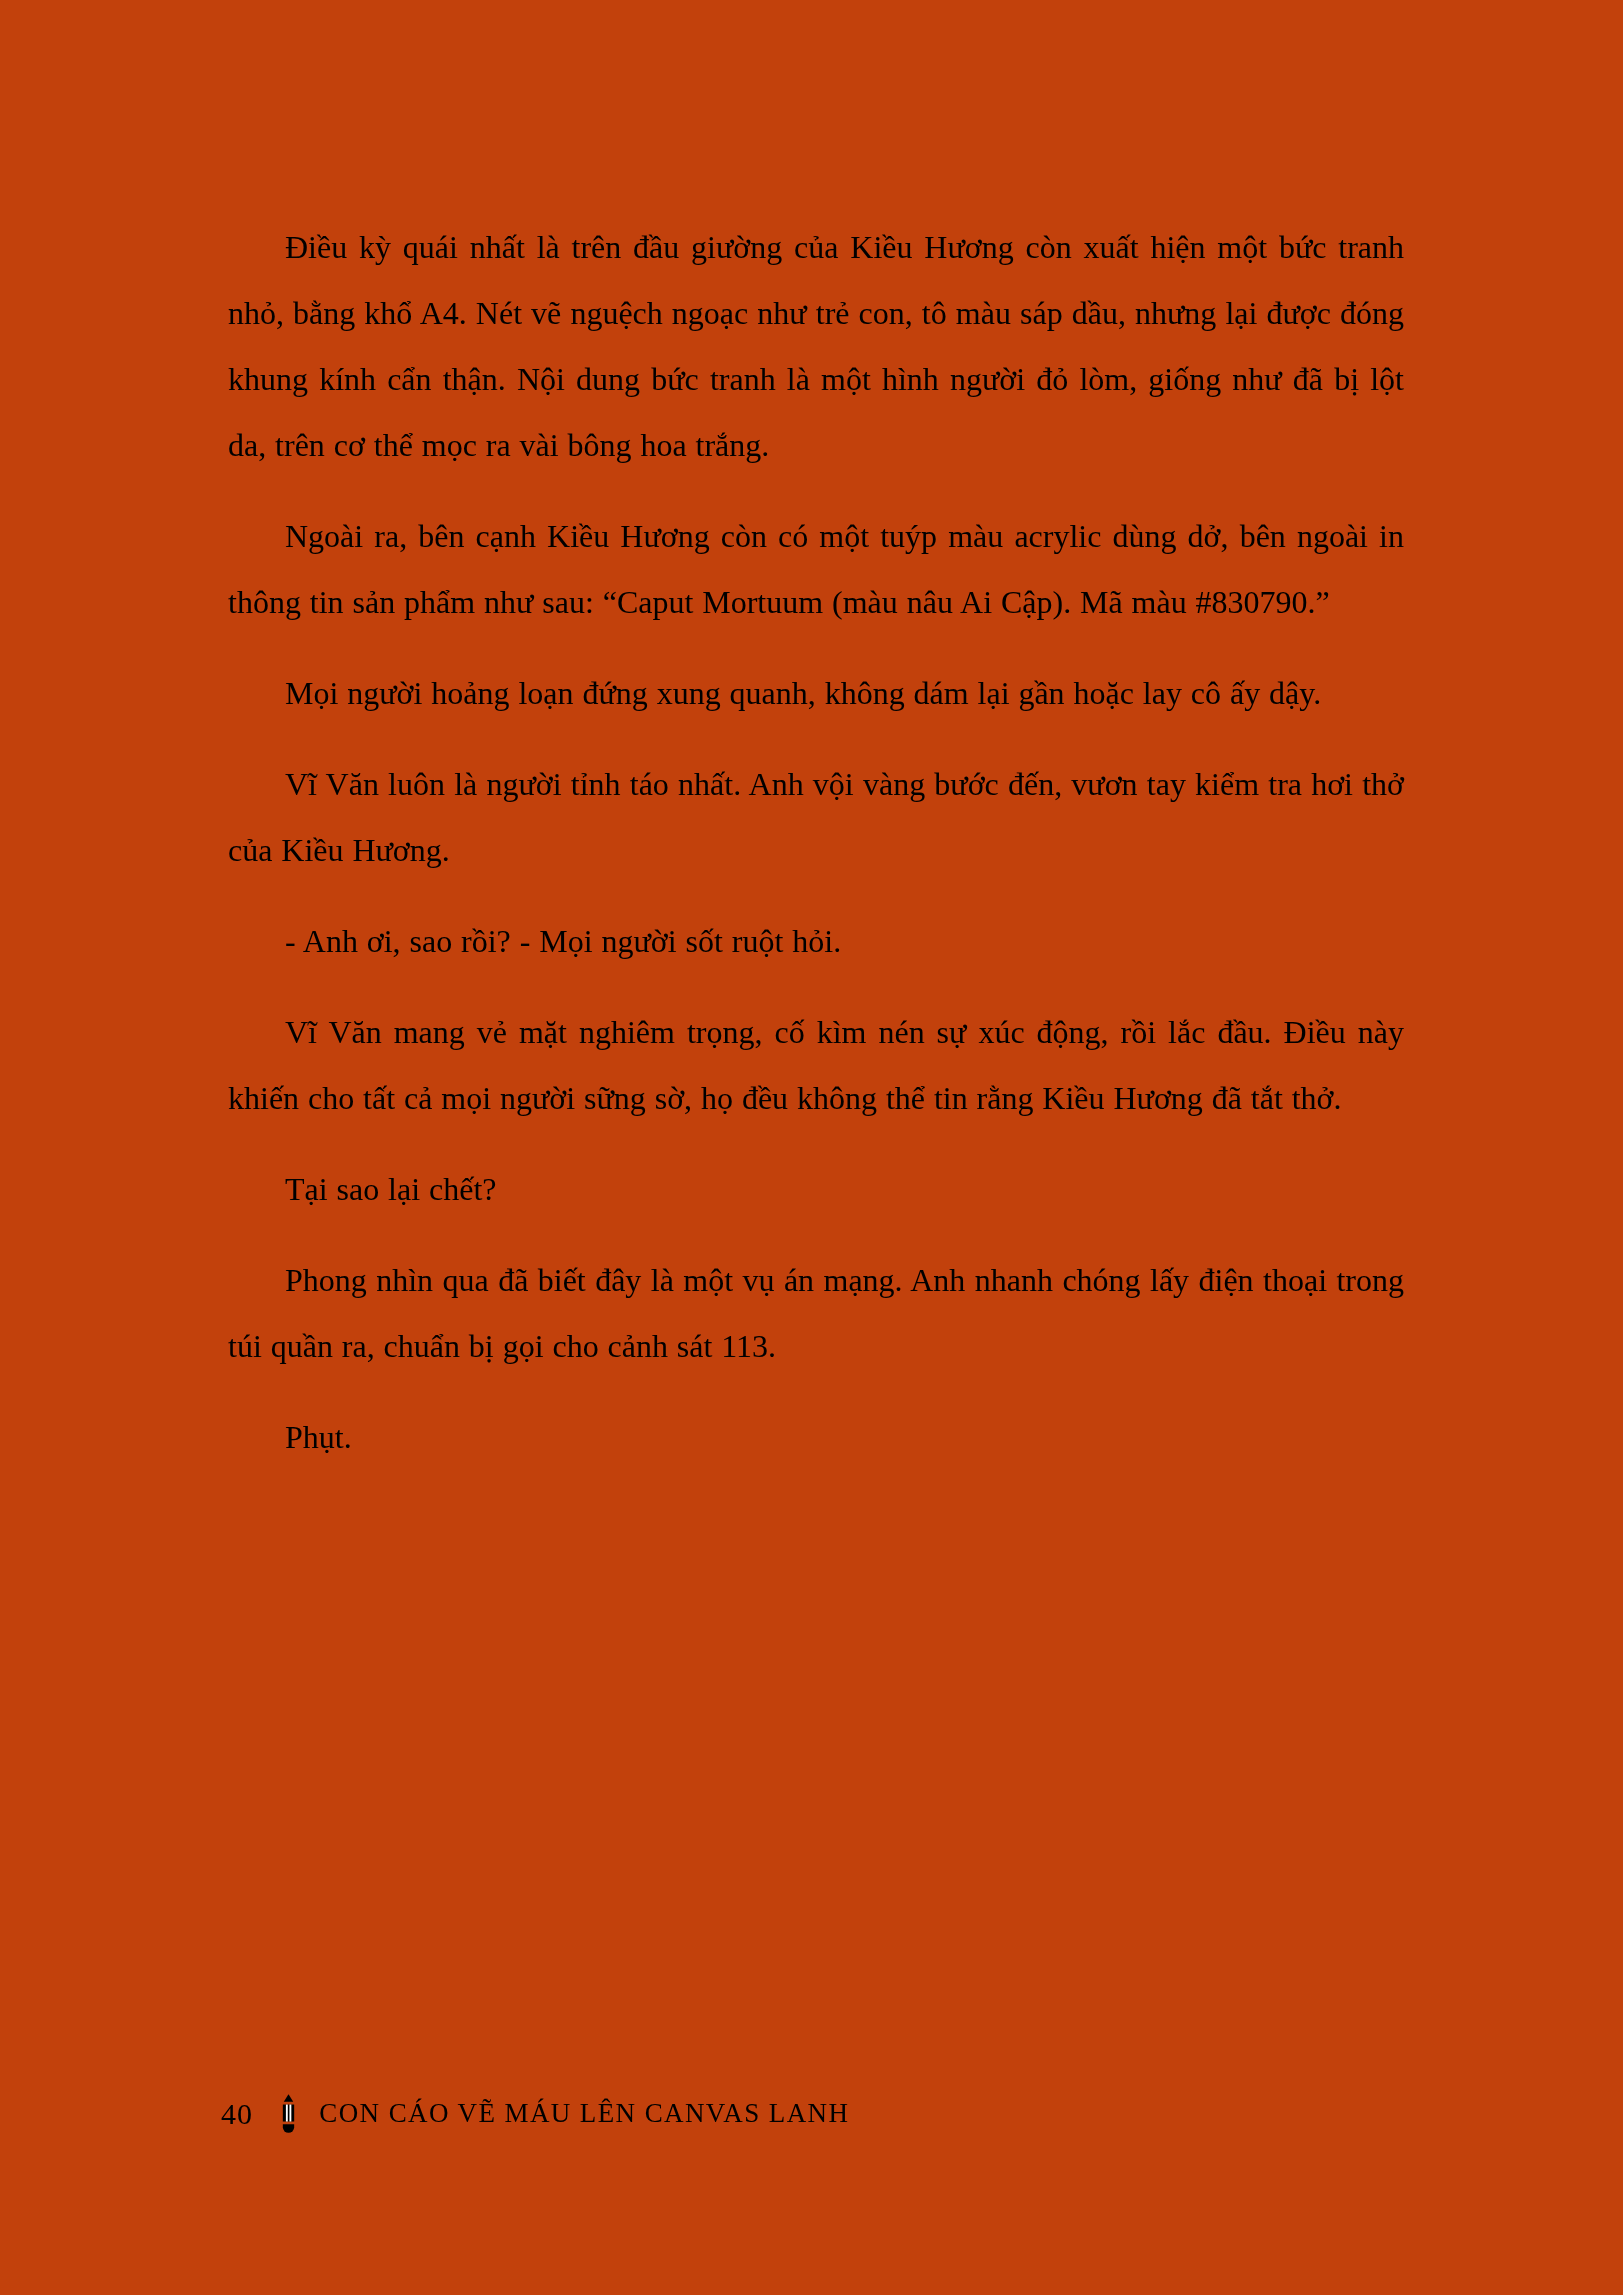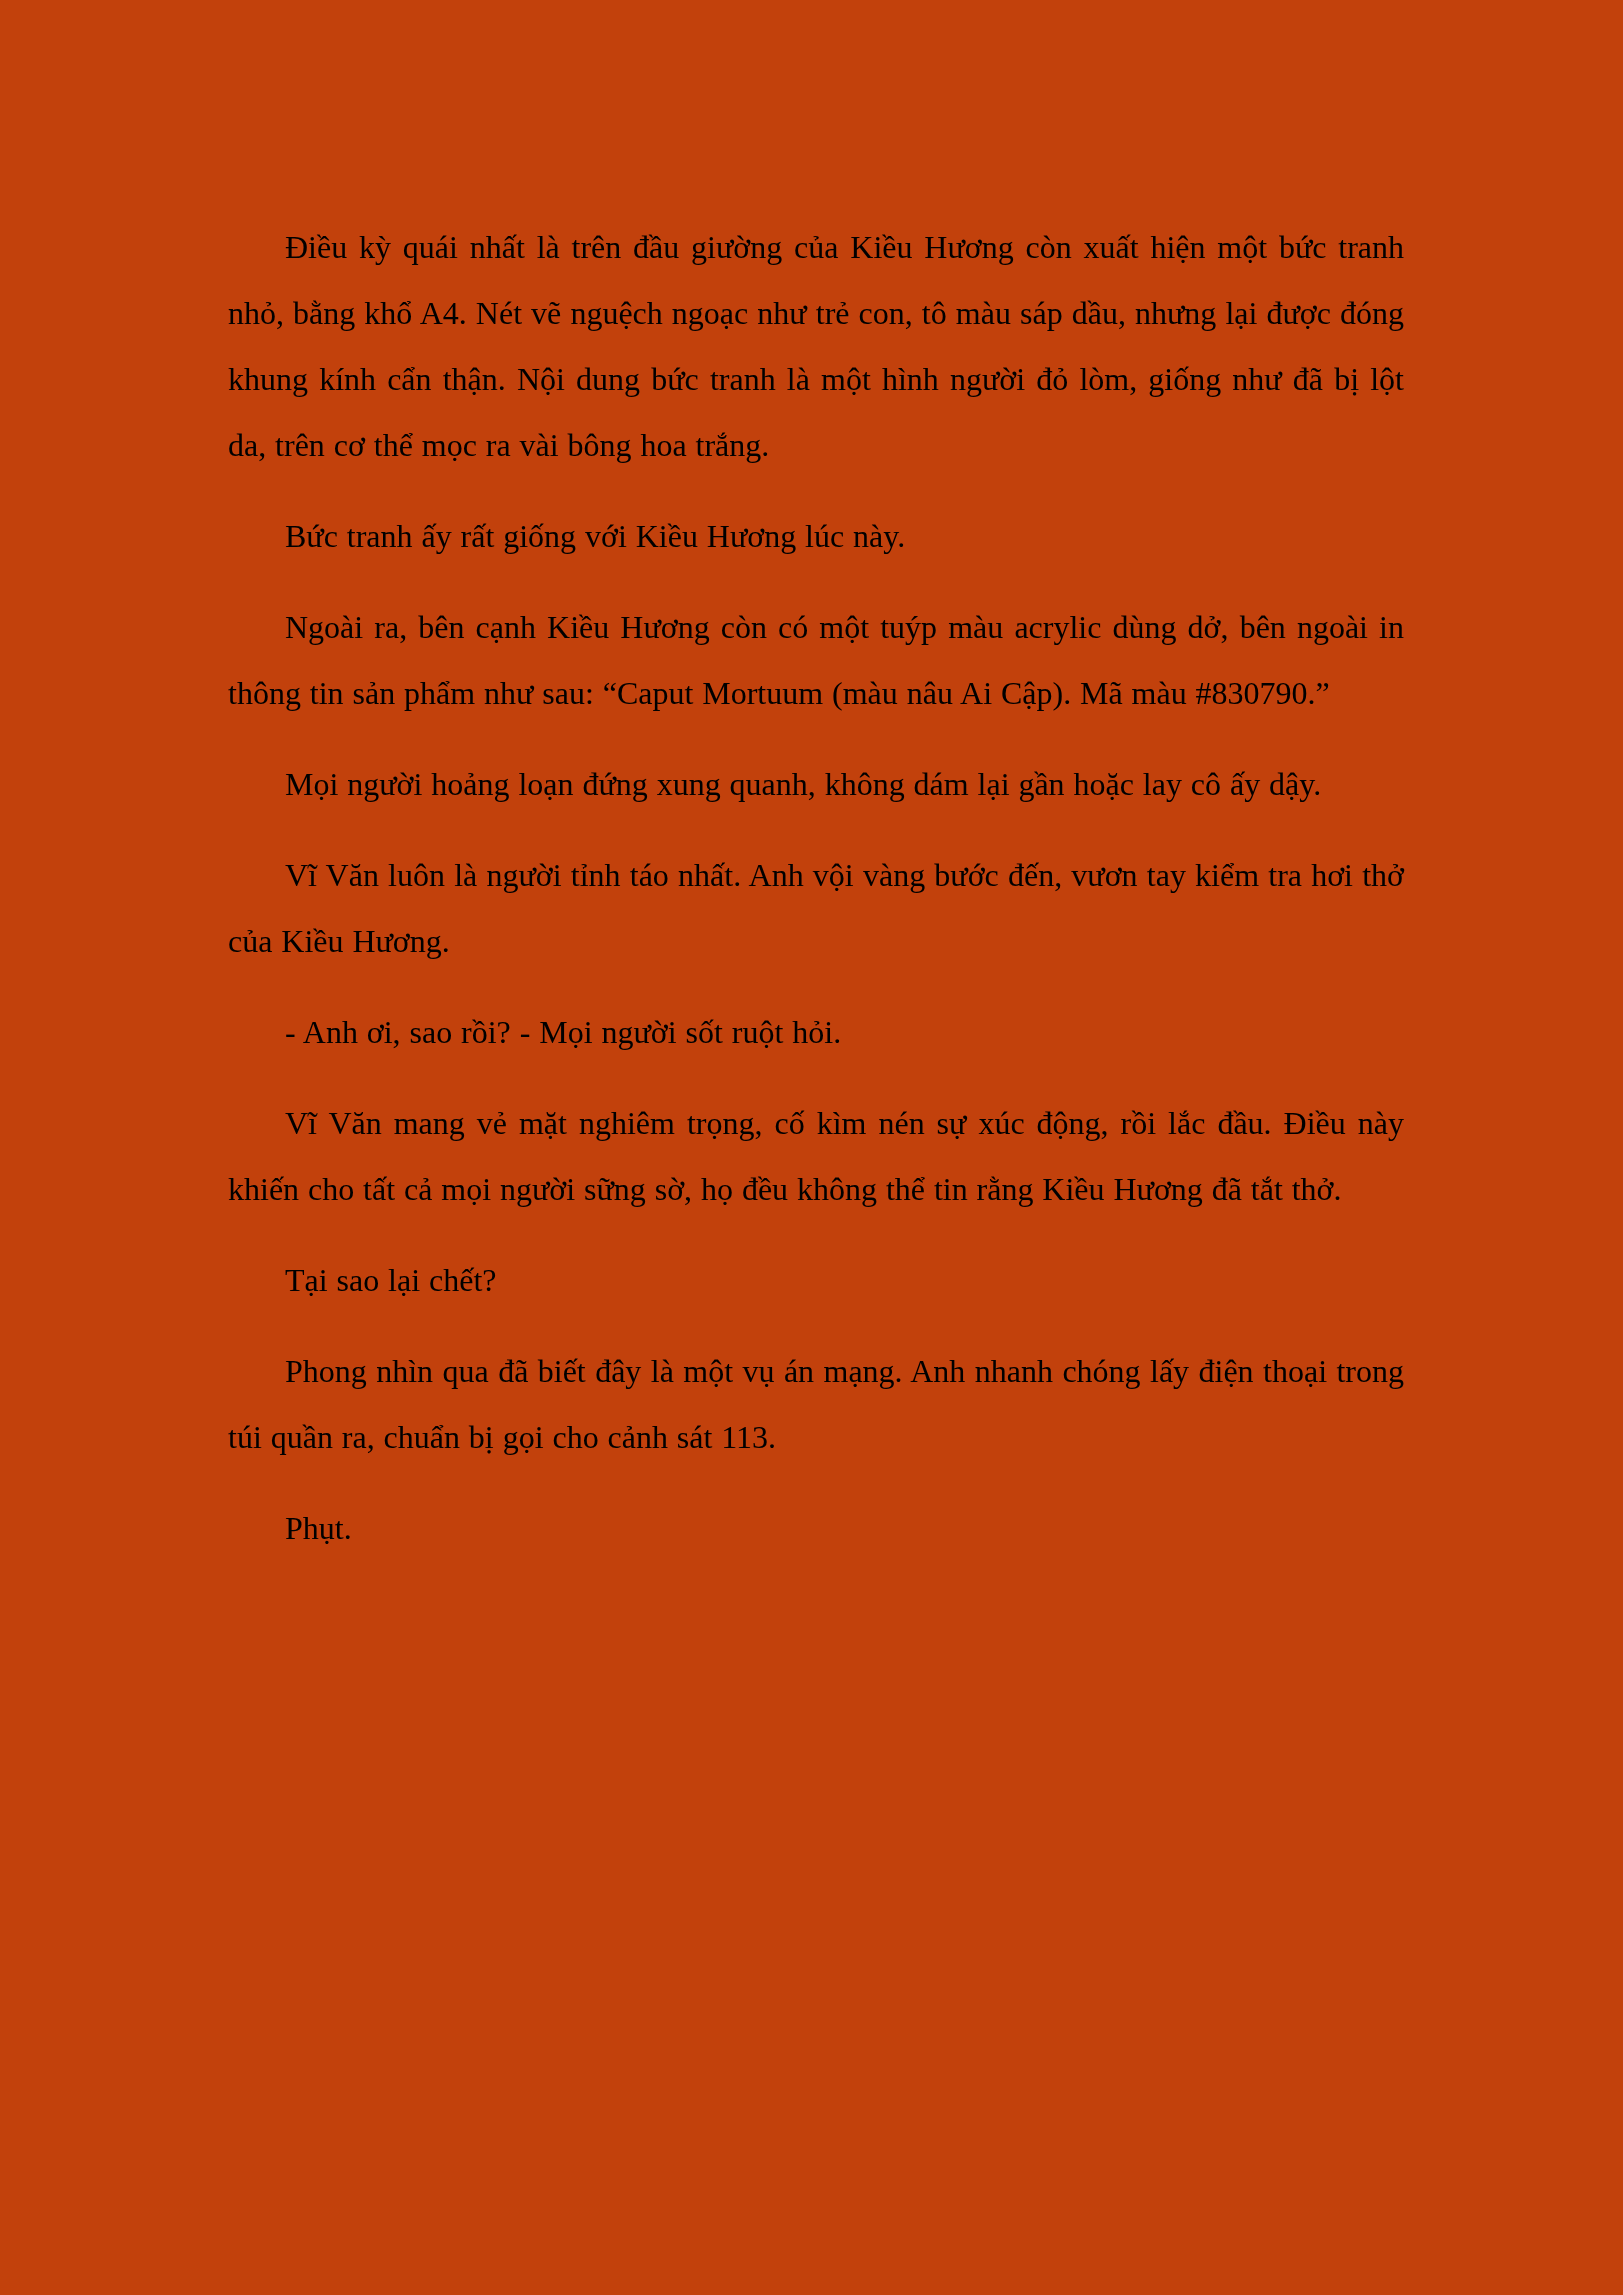--- a/index.html
+++ b/index.html
@@ -61,26 +61,41 @@
   }
 </style>
 </head>
 <body>
 
 <div class="page">
 
   <div class="body-text">
 
   <p class="para">Điều kỳ quái nhất là trên đầu giường của Kiều Hương còn xuất hiện một bức tranh nhỏ, bằng khổ A4. Nét vẽ nguệch ngoạc như trẻ con, tô màu sáp dầu, nhưng lại được đóng khung kính cẩn thận. Nội dung bức tranh là một hình người đỏ lòm, giống như đã bị lột da, trên cơ thể mọc ra vài bông hoa trắng.</p>
-      <p class="para">Bức tranh ấy rất giống với Kiều Hương lúc này.</p>
       <p class="para">Ngoài ra, bên cạnh Kiều Hương còn có một tuýp màu acrylic dùng dở, bên ngoài in thông tin sản phẩm như sau: “Caput Mortuum (màu nâu Ai Cập). Mã màu #830790.”</p>
       <p class="para">Mọi người hoảng loạn đứng xung quanh, không dám lại gần hoặc lay cô ấy dậy.</p>
       <p class="para">Vĩ Văn luôn là người tỉnh táo nhất. Anh vội vàng bước đến, vươn tay kiểm tra hơi thở của Kiều Hương.</p>
       <p class="para">- Anh ơi, sao rồi? - Mọi người sốt ruột hỏi.</p>
       <p class="para">Vĩ Văn mang vẻ mặt nghiêm trọng, cố kìm nén sự xúc động, rồi lắc đầu. Điều này khiến cho tất cả mọi người sững sờ, họ đều không thể tin rằng Kiều Hương đã tắt thở.</p>
       <p class="para">Tại sao lại chết?</p>
       <p class="para">Phong nhìn qua đã biết đây là một vụ án mạng. Anh nhanh chóng lấy điện thoại trong túi quần ra, chuẩn bị gọi cho cảnh sát 113.</p>
       <p class="para italic">Phụt.</p>
     </div>
 
+  <div class="footer">
+    <span class="page-number">40</span>
+    <span class="pencil-icon">
+      <svg viewBox="0 0 36 82" width="17" height="39" xmlns="http://www.w3.org/2000/svg" aria-hidden="true">
+
+        <polygon points="18,0 28,16 8,16" fill="#000000"></polygon>
+
+        <rect x="6" y="22" width="24" height="36" fill="#000000"></rect>
+        <rect x="12.5" y="22" width="4" height="36" fill="#ffffff"></rect>
+        <rect x="20" y="22" width="4" height="36" fill="#ffffff"></rect>
+
+        <path d="M6 64 H30 V70 A12 12 0 0 1 6 70 Z" fill="#000000"></path>
+      </svg>
+    </span>
+    <span class="book-title">CON CÁO VẼ MÁU LÊN CANVAS LANH</span>
+  </div>
 
 </div>
 
 
 </body></html>

